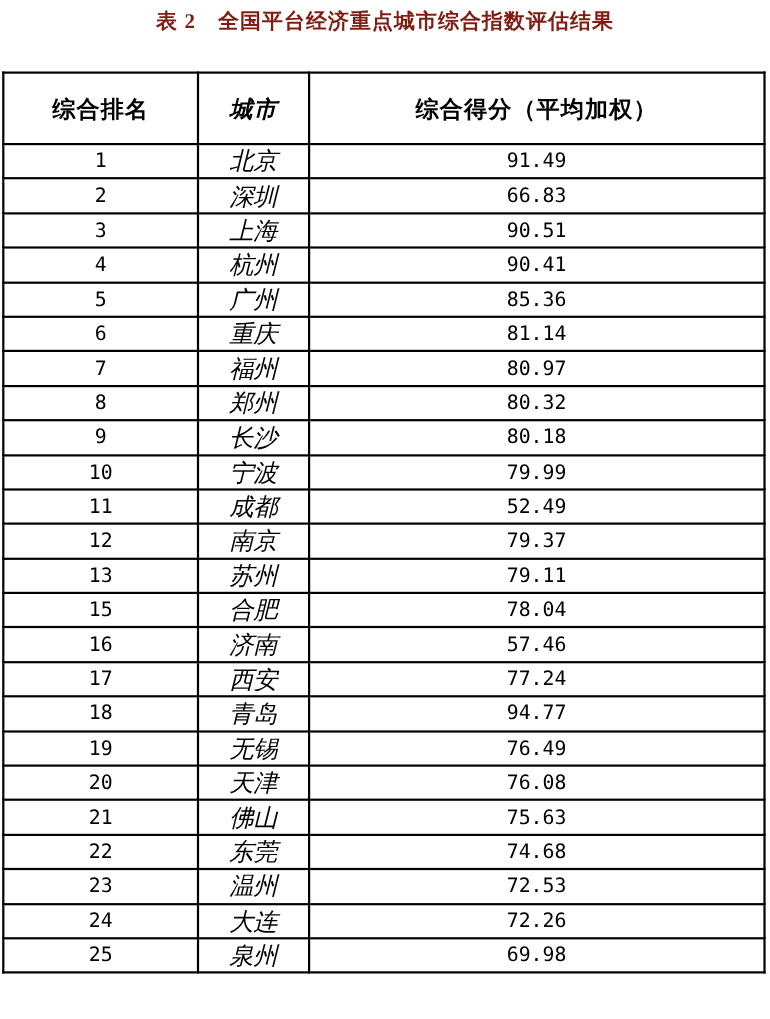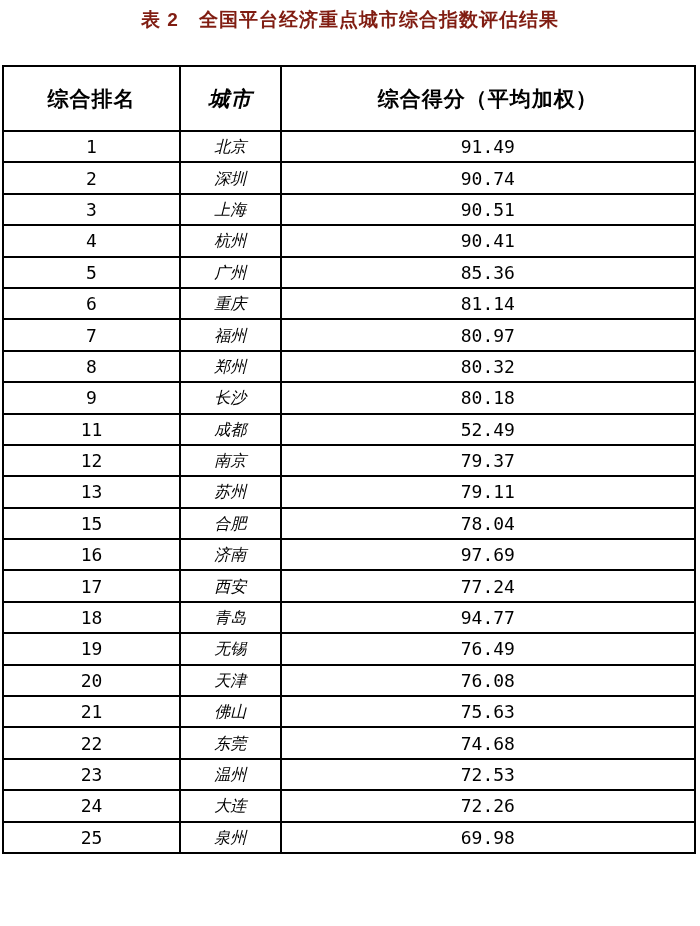--- a/index.html
+++ b/index.html
@@ -50,48 +50,48 @@
   }
   .col-rank  { width: 174px; }
   .col-city  { width: 98px; font-style: italic;  }
   .col-score { width: 410px; }
   td.col-rank,
   td.col-score {
     font-family: "DejaVu Sans Mono", monospace;
     font-size: 18px;
   }
   td.col-city {
-    font-size: 16px;
+    font-size: 22px;
   }
 </style>
 </head>
 <body style="background: rgb(255, 255, 255);">
 
 <div class="page">
 
-  <div class="doc-title" style="color: rgb(128, 29, 18);">表 2　全国平台经济重点城市综合指数评估结果</div>
+  <div class="doc-title" style="color: rgb(128, 29, 18); font-family: Liberation Serif, serif;">表 2　全国平台经济重点城市综合指数评估结果</div>
 
   <table class="city-table">
     <thead>
       <tr>
         <th class="col-rank">综合排名</th>
         <th class="col-city">城市</th>
         <th class="col-score">综合得分（平均加权）</th>
       </tr>
     </thead>
     <tbody id="table-body">
         <tr>
           <td class="col-rank">1</td>
           <td class="col-city">北京</td>
           <td class="col-score">91.49</td>
         </tr>
         <tr>
           <td class="col-rank">2</td>
           <td class="col-city">深圳</td>
-          <td class="col-score">90.74</td>
+          <td class="col-score">66.83</td>
         </tr>
         <tr>
           <td class="col-rank">3</td>
           <td class="col-city">上海</td>
           <td class="col-score">90.51</td>
         </tr>
         <tr>
           <td class="col-rank">4</td>
           <td class="col-city">杭州</td>
           <td class="col-score">90.41</td>
@@ -115,20 +115,25 @@
           <td class="col-rank">8</td>
           <td class="col-city">郑州</td>
           <td class="col-score">80.32</td>
         </tr>
         <tr>
           <td class="col-rank">9</td>
           <td class="col-city">长沙</td>
           <td class="col-score">80.18</td>
         </tr>
         <tr>
+          <td class="col-rank">10</td>
+          <td class="col-city">宁波</td>
+          <td class="col-score">79.99</td>
+        </tr>
+        <tr>
           <td class="col-rank">11</td>
           <td class="col-city">成都</td>
           <td class="col-score">52.49</td>
         </tr>
         <tr>
           <td class="col-rank">12</td>
           <td class="col-city">南京</td>
           <td class="col-score">79.37</td>
         </tr>
         <tr>
@@ -137,21 +142,21 @@
           <td class="col-score">79.11</td>
         </tr>
         <tr>
           <td class="col-rank">15</td>
           <td class="col-city">合肥</td>
           <td class="col-score">78.04</td>
         </tr>
         <tr>
           <td class="col-rank">16</td>
           <td class="col-city">济南</td>
-          <td class="col-score">97.69</td>
+          <td class="col-score">57.46</td>
         </tr>
         <tr>
           <td class="col-rank">17</td>
           <td class="col-city">西安</td>
           <td class="col-score">77.24</td>
         </tr>
         <tr>
           <td class="col-rank">18</td>
           <td class="col-city">青岛</td>
           <td class="col-score">94.77</td>

